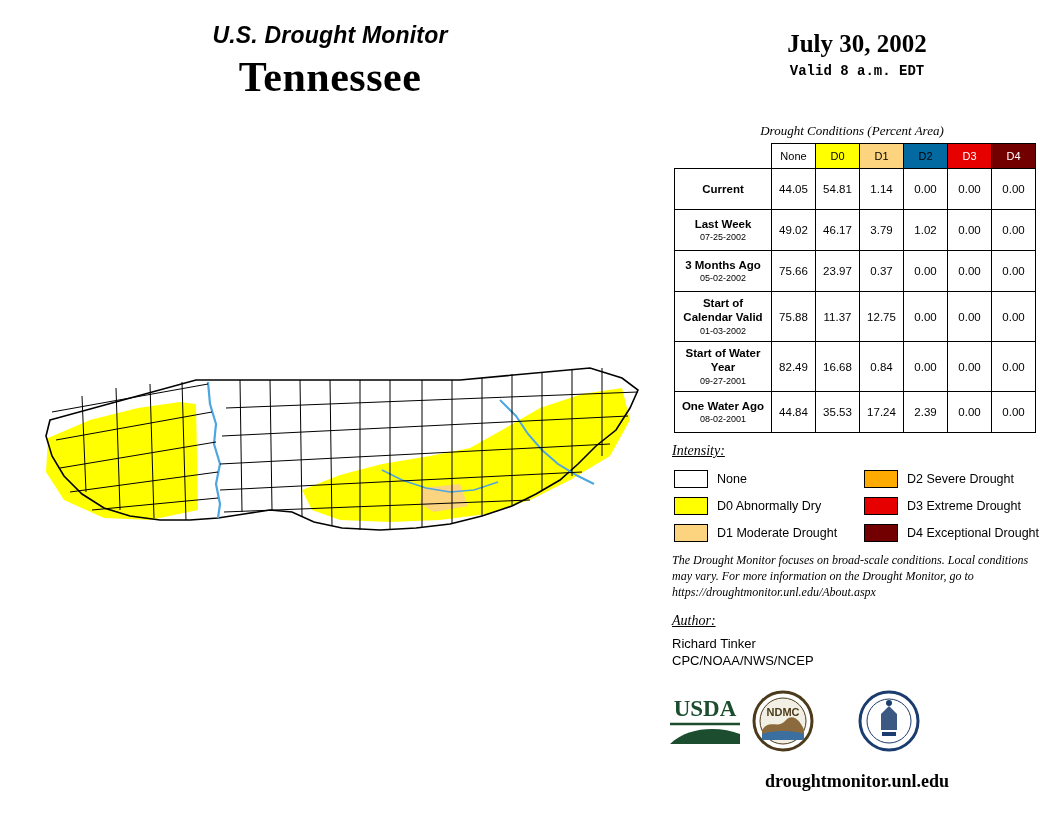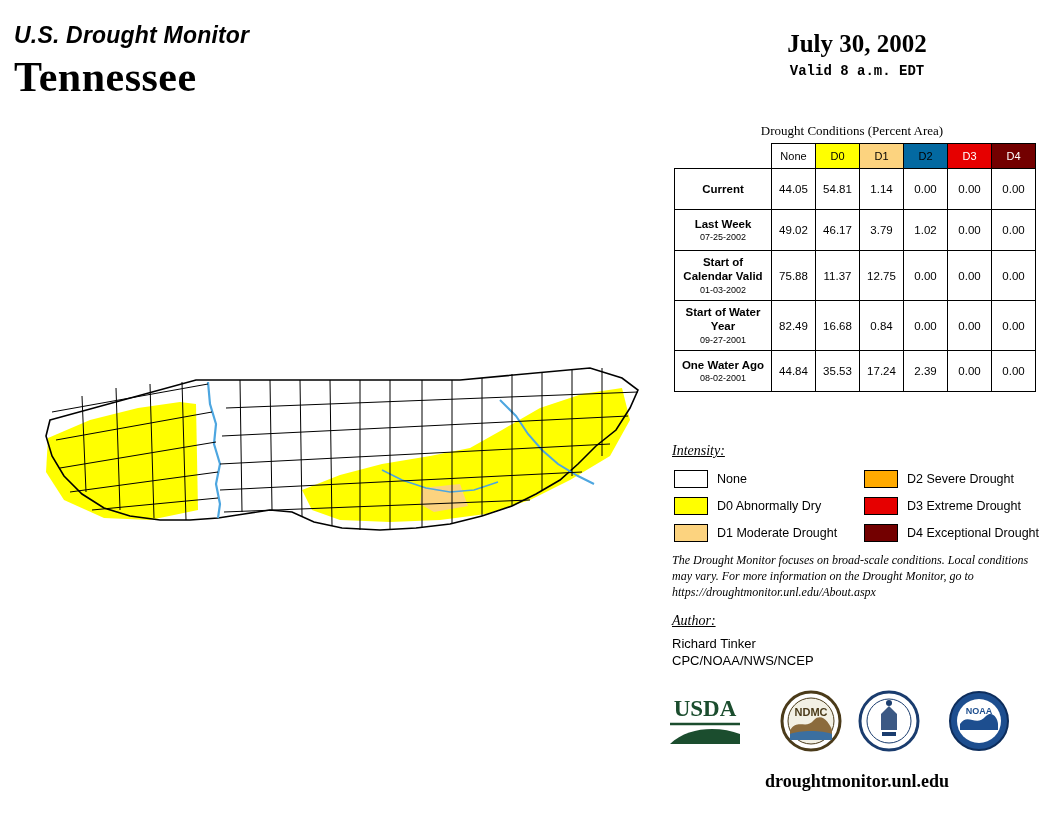--- a/index.html
+++ b/index.html
@@ -12,23 +12,24 @@
     height: 816px;
     position: relative;
     font-family: "Liberation Sans", sans-serif;
     color: #000000;
     overflow: hidden;
   }
 
   
   #title-block {
     position: absolute;
-    left: 14px;
+    left: 0px;
     top: 22px;
     width: 660px;
+    text-align: center;
   }
   #dm-title {
     font-family: "Liberation Sans", sans-serif;
     font-style: italic;
     font-weight: bold;
     font-size: 23px;
     letter-spacing: 0.2px;
   }
   #state-title {
     font-family: "Liberation Serif", serif;
@@ -65,20 +66,21 @@
     margin-top: 5px;
   }
 
   
   #table-caption {
     position: absolute;
     left: 672px;
     top: 123px;
     width: 360px;
     text-align: center;
+    font-style: italic;
     font-size: 13px;
     font-family: "Liberation Serif", serif;
   }
   #cond-table {
     position: absolute;
     left: 674px;
     top: 143px;
     border-collapse: collapse;
     font-size: 11px;
   }
@@ -196,21 +198,21 @@
     left: 666px;
     top: 690px;
     width: 370px;
     height: 70px;
   }
   .logo {
     position: absolute;
     top: 0;
   }
   #logo-usda { left: 0px; width: 78px; }
-  #logo-ndmc { left: 112px; width: 66px; }
+  #logo-ndmc { left: 84px; width: 66px; }
   #logo-usda-seal { left: 190px; width: 66px; }
   #logo-noaa { left: 280px; width: 66px; }
 
   #site-url {
     position: absolute;
     left: 672px;
     top: 771px;
     width: 370px;
     text-align: center;
     font-weight: bold;
@@ -328,20 +330,32 @@
       </td>
       <td class="val">49.02</td>
       <td class="val">46.17</td>
       <td class="val">3.79</td>
       <td class="val">1.02</td>
       <td class="val">0.00</td>
       <td class="val">0.00</td>
     </tr>
     <tr>
       <td class="rowlabel">
+        <span>3 Months Ago</span>
+        <span class="sub">05-02-2002</span>
+      </td>
+      <td class="val">75.66</td>
+      <td class="val">23.97</td>
+      <td class="val">0.37</td>
+      <td class="val">0.00</td>
+      <td class="val">0.00</td>
+      <td class="val">0.00</td>
+    </tr>
+    <tr>
+      <td class="rowlabel">
         <span>Start of Calendar Valid</span>
         <span class="sub">01-03-2002</span>
       </td>
       <td class="val">75.88</td>
       <td class="val">11.37</td>
       <td class="val">12.75</td>
       <td class="val">0.00</td>
       <td class="val">0.00</td>
       <td class="val">0.00</td>
     </tr>
@@ -433,23 +447,15 @@
   <div class="logo" id="logo-usda-seal">
     <svg width="66" height="62" viewBox="0 0 66 62" xmlns="http://www.w3.org/2000/svg">
       <circle cx="33" cy="31" r="29" fill="#ffffff" stroke="#1a3c6e" stroke-width="3"></circle>
       <circle cx="33" cy="31" r="22" fill="#ffffff" stroke="#1a3c6e" stroke-width="1"></circle>
       <path d="M33 16 L41 24 L41 40 L25 40 L25 24 Z" fill="#1a3c6e" opacity="0.85"></path>
       <path d="M26 42 L40 42 L40 46 L26 46 Z" fill="#1a3c6e"></path>
       <circle cx="33" cy="13" r="3" fill="#1a3c6e"></circle>
     </svg>
   </div>
 
-  <div class="logo" id="logo-noaa">
-    <svg width="66" height="62" viewBox="0 0 66 62" xmlns="http://www.w3.org/2000/svg">
-      <circle cx="33" cy="31" r="29" fill="#1d4e8f" stroke="#0d2d5c" stroke-width="2"></circle>
-      <circle cx="33" cy="31" r="22" fill="#ffffff"></circle>
-      <path d="M14 34 C22 22, 30 38, 40 26 C46 20, 52 28, 52 34 L52 40 L14 40 Z" fill="#1d4e8f"></path>
-      <text x="33" y="24" font-family="Liberation Sans, sans-serif" font-size="9" font-weight="bold" fill="#1d4e8f" text-anchor="middle">NOAA</text>
-    </svg>
-  </div>
 </div>
 
 <div id="site-url">droughtmonitor.unl.edu</div>
 
 </body></html>

